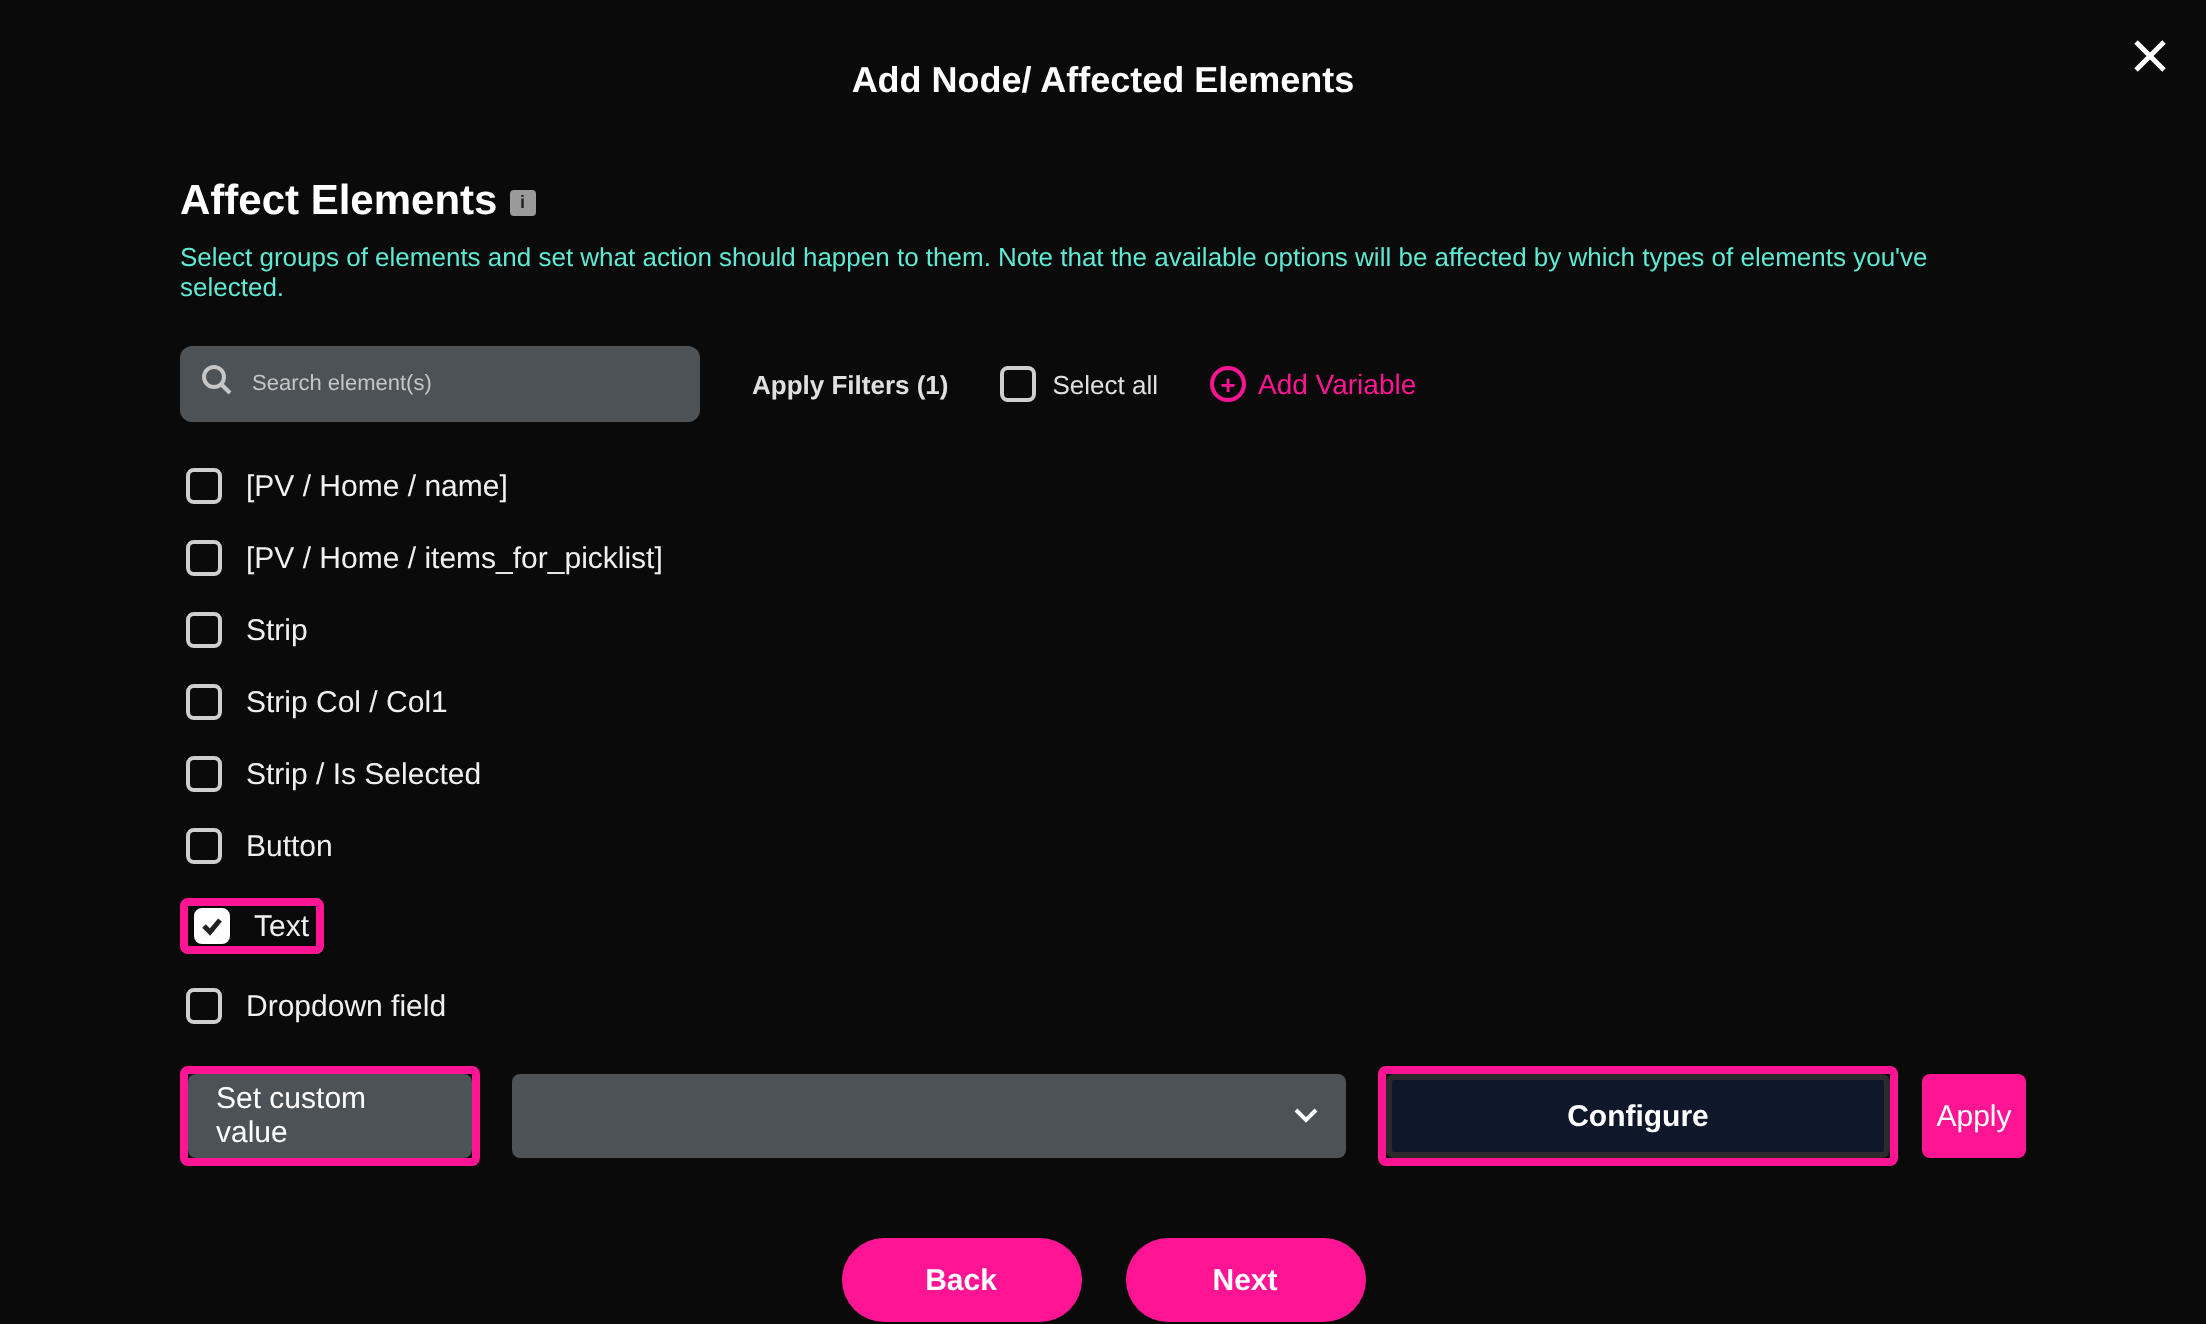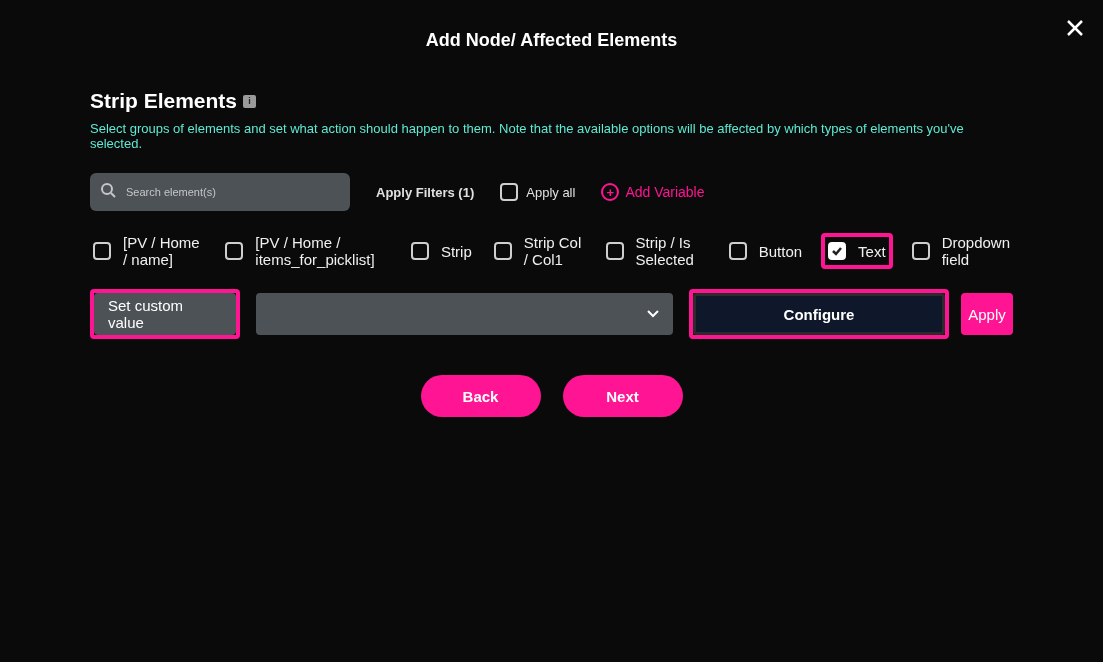--- a/index.html
+++ b/index.html
@@ -126,21 +126,21 @@
       border-radius: 50%;
       display: inline-flex;
       align-items: center;
       justify-content: center;
       font-size: 13px;
       font-weight: 700;
       line-height: 1;
     }
     .items {
       display: flex;
-      flex-direction: row;
+      flex-direction: column;
       gap: 16px;
       margin-bottom: 20px;
     }
     .item {
       display: flex;
       align-items: center;
       gap: 12px;
       font-size: 15px;
       color: #f0f0f0;
       padding: 1px 3px;
@@ -243,41 +243,41 @@
   <div class="close">
     <svg width="20" height="20" viewBox="0 0 20 20" fill="none">
       <line x1="3" y1="3" x2="17" y2="17"></line>
       <line x1="17" y1="3" x2="3" y2="17"></line>
     </svg>
   </div>
 
   <div class="title">Add Node/ Affected Elements</div>
 
   <div class="subtitle">
-    <span>Strip Elements</span>
+    <span>Affect Elements</span>
     <span class="info-badge">i</span>
   </div>
   <div class="desc">Select groups of elements and set what action should happen to them. Note that the available options will be affected by which types of elements you've selected.</div>
 
   <div class="filter-row">
     <div class="search">
       <span class="mag">
         <svg width="16" height="16" viewBox="0 0 16 16" fill="none" stroke="#c6c6c6" stroke-width="2">
           <circle cx="7" cy="7" r="5"></circle>
           <line x1="11" y1="11" x2="15" y2="15"></line>
         </svg>
       </span>
       <input type="text" placeholder="Search element(s)" style="">
     </div>
     <div class="apply-filters">Apply Filters (1)</div>
     <div class="selectall">
       <span class="cb">
         
       </span>
-      <span>Apply all</span>
+      <span>Select all</span>
     </div>
     <div class="addvar">
       <span class="plus">+</span>
       <span>Add Variable</span>
     </div>
   </div>
 
   <div class="items" id="items">
       <div class="item">
         <span class="cb"></span>

